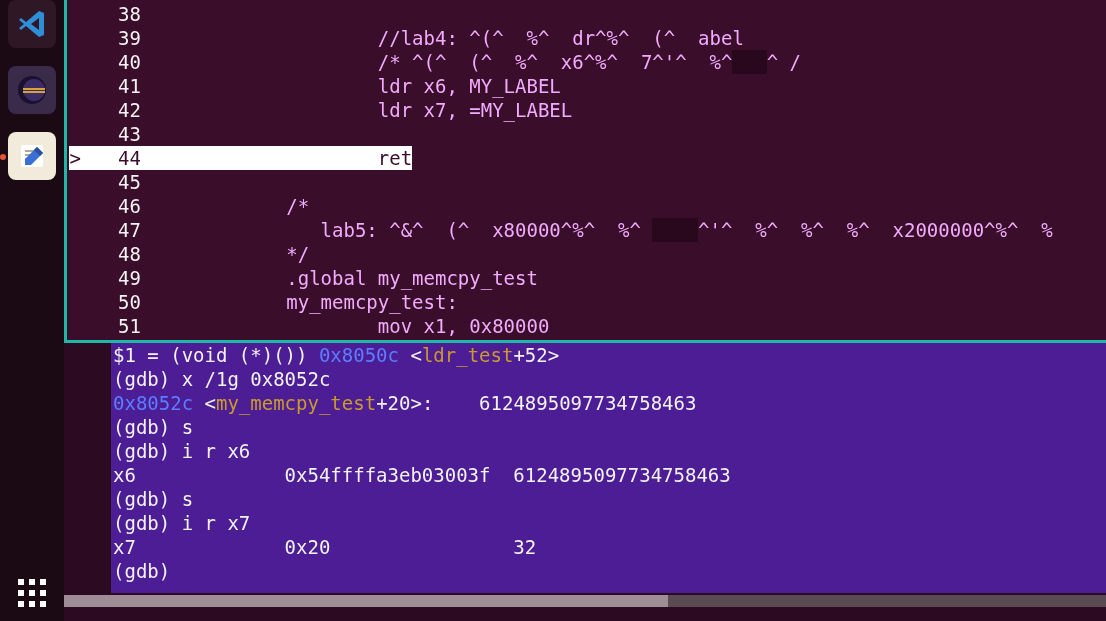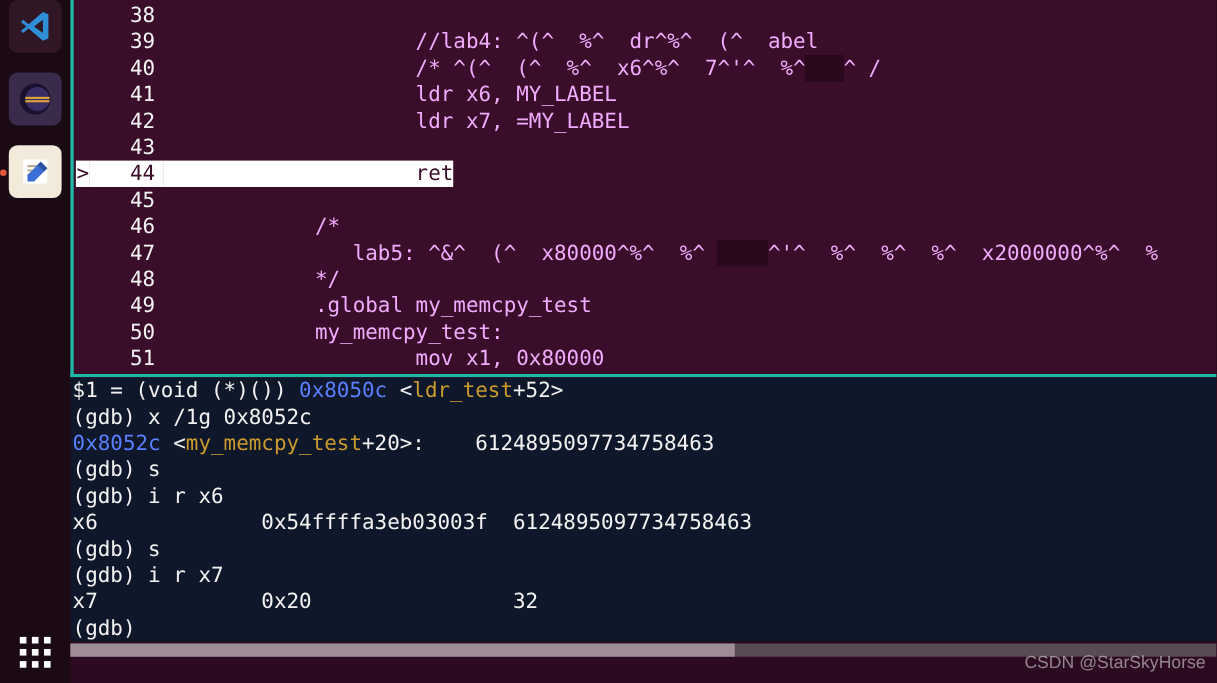--- a/index.html
+++ b/index.html
@@ -84,23 +84,24 @@
   .status-bar {
     margin-top: 12px;
     background: #ffffff;
     color: #2c0a21;
     white-space: pre;
     padding: 0 2px;
     font-weight: 500;
   }
 
   .gdb-region {
-    background: #0f172a;
-    padding: 0 2px 0 2px;
+    background: #4c1d95;
+    padding: 0 2px 10px 2px;
     white-space: pre;
+    margin-left: 47px;
   }
   .addr { color: #5a7fff; }
   .sym  { color: #c99a2e; }
   .plain{ color: #f2f2f2; }
 
   .scrollbar-x {
     height: 12px;
     background: #5a4a53;
     margin-top: 2px;
     display: flex;
@@ -164,14 +165,13 @@
 
   <div class="code-region" id="code-region"><div class="code-line"><span class="gut-prefix"> </span><span class="gutter">38</span><span class="code-text"></span></div><div class="code-line"><span class="gut-prefix"> </span><span class="gutter">39</span><span class="code-text">                    //lab4: ^(^  %^  dr^%^  (^  abel</span></div><div class="code-line"><span class="gut-prefix"> </span><span class="gutter">40</span><span class="code-text">                    /* ^(^  (^  %^  x6^%^  7^'^  %^</span><span class="redact">   </span><span class="code-text">^ /</span></div><div class="code-line"><span class="gut-prefix"> </span><span class="gutter">41</span><span class="code-text">                    ldr x6, MY_LABEL</span></div><div class="code-line"><span class="gut-prefix"> </span><span class="gutter">42</span><span class="code-text">                    ldr x7, =MY_LABEL</span></div><div class="code-line"><span class="gut-prefix"> </span><span class="gutter">43</span><span class="code-text"></span></div><div class="code-line current"><span class="gut-prefix">&gt;</span><span class="gutter">44</span><span class="code-text">                    ret</span></div><div class="code-line"><span class="gut-prefix"> </span><span class="gutter">45</span><span class="code-text"></span></div><div class="code-line"><span class="gut-prefix"> </span><span class="gutter">46</span><span class="code-text">            /*</span></div><div class="code-line"><span class="gut-prefix"> </span><span class="gutter">47</span><span class="code-text">               lab5: ^&amp;^  (^  x80000^%^  %^ </span><span class="redact">    </span><span class="code-text">^'^  %^  %^  %^  x2000000^%^  %</span></div><div class="code-line"><span class="gut-prefix"> </span><span class="gutter">48</span><span class="code-text">            */</span></div><div class="code-line"><span class="gut-prefix"> </span><span class="gutter">49</span><span class="code-text">            .global my_memcpy_test</span></div><div class="code-line"><span class="gut-prefix"> </span><span class="gutter">50</span><span class="code-text">            my_memcpy_test:</span></div><div class="code-line"><span class="gut-prefix"> </span><span class="gutter">51</span><span class="code-text">                    mov x1, 0x80000</span></div></div>
 
 
   <div class="gdb-region" id="gdb-region"><div><span class="plain">$1 = (void (*)()) </span><span class="addr">0x8050c</span><span class="plain"> &lt;</span><span class="sym">ldr_test</span><span class="plain">+52&gt;</span></div><div><span class="plain">(gdb) x /1g 0x8052c</span></div><div><span class="addr">0x8052c</span><span class="plain"> &lt;</span><span class="sym">my_memcpy_test</span><span class="plain">+20&gt;:    6124895097734758463</span></div><div><span class="plain">(gdb) s</span></div><div><span class="plain">(gdb) i r x6</span></div><div><span class="plain">x6             0x54ffffa3eb03003f  6124895097734758463</span></div><div><span class="plain">(gdb) s</span></div><div><span class="plain">(gdb) i r x7</span></div><div><span class="plain">x7             0x20                32</span></div><div><span class="plain">(gdb) </span></div></div>
 
   <div class="scrollbar-x">
     <div class="thumb" id="sb-thumb" style="width: 58%; margin-left: 0%;"></div>
   </div>
 
-  <div class="watermark">CSDN @StarSkyHorse</div>
 </div>
 
 </body></html>

